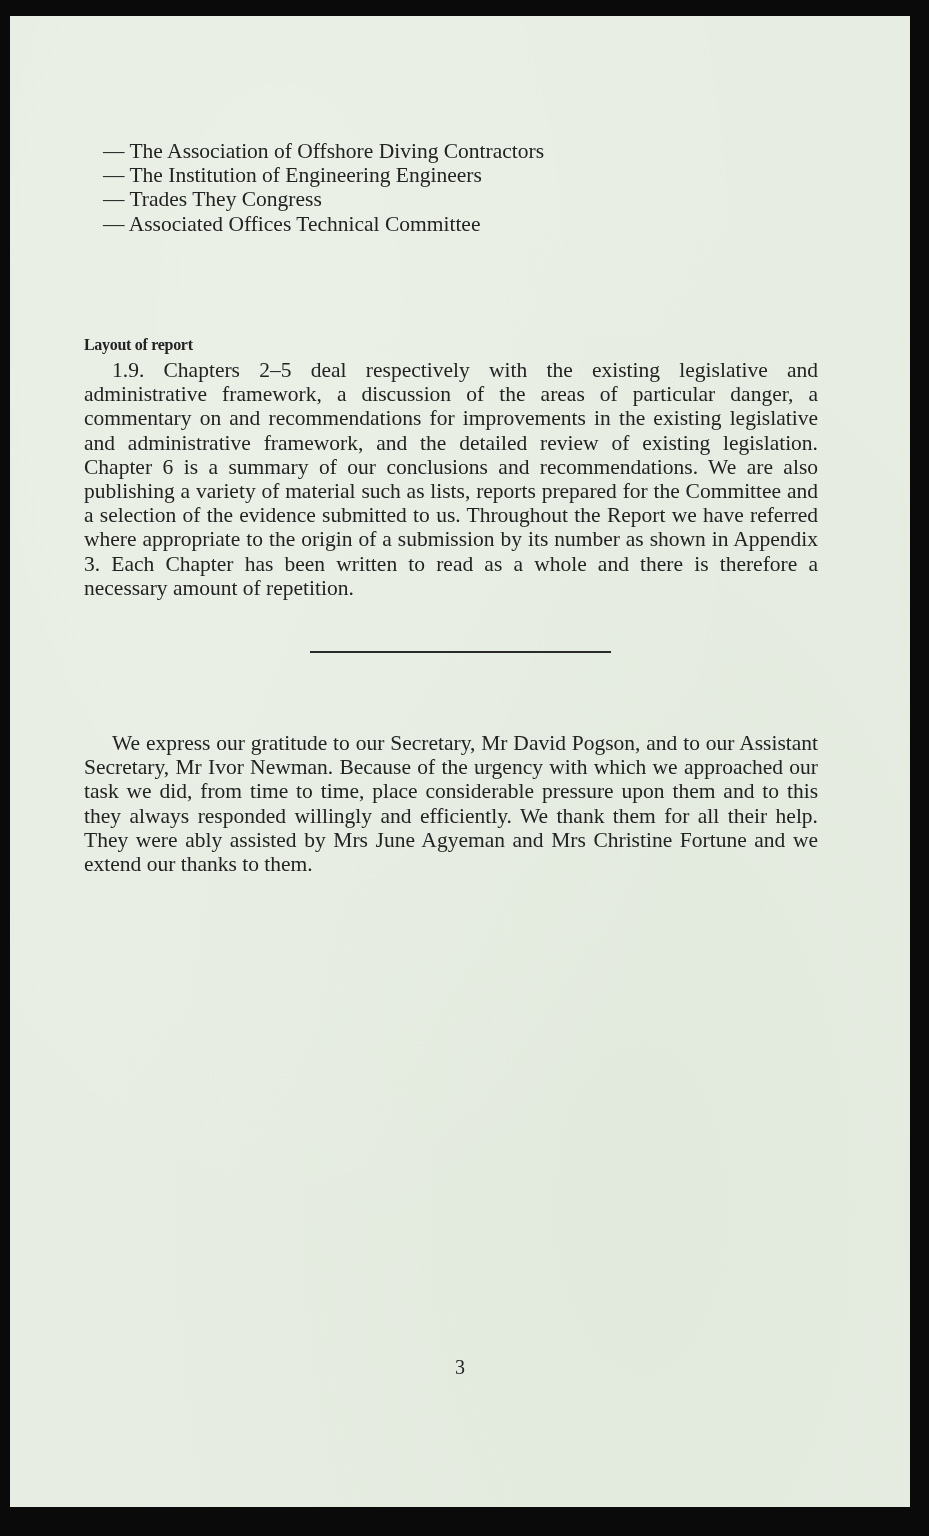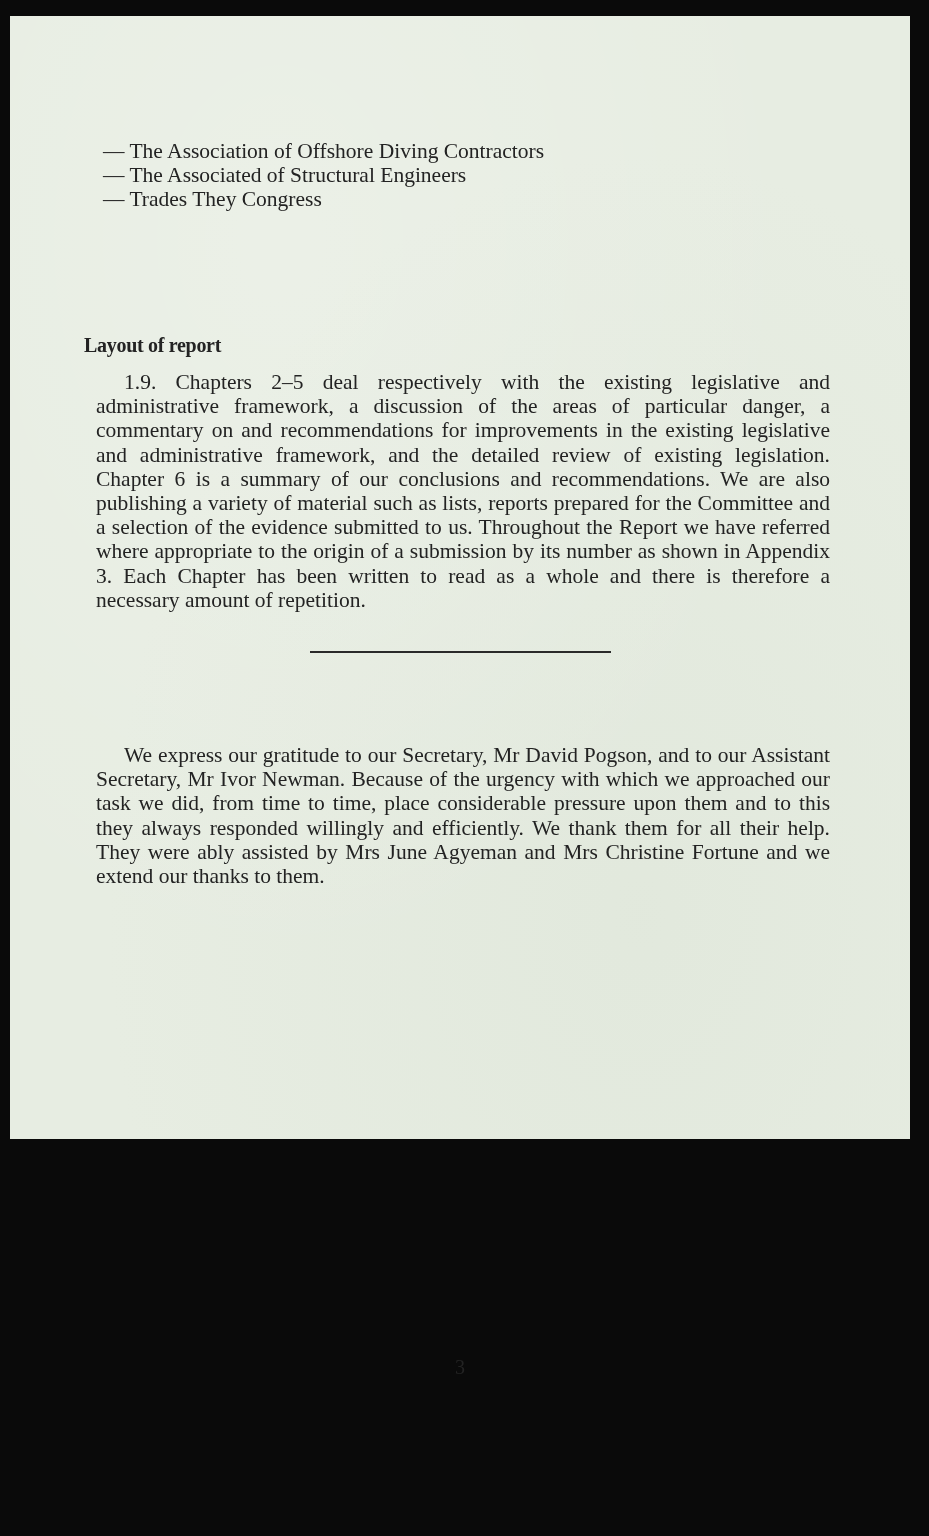--- a/index.html
+++ b/index.html
@@ -5,21 +5,21 @@
   html, body { margin: 0; padding: 0; }
   body {
     width: 929px; height: 1536px;
     background: #0a0a0a;
     position: relative;
     overflow: hidden;
   }
   .page {
     position: absolute;
     left: 10px; top: 16px;
-    width: 900px; height: 1123px;
+    width: 900px; height: 1491px;
     background: #e7ede2;
     background-image:
       radial-gradient(ellipse at 30% 20%, rgba(255,255,255,0.18), rgba(255,255,255,0) 60%),
       radial-gradient(ellipse at 70% 80%, rgba(210,220,205,0.25), rgba(210,220,205,0) 60%);
   }
   .text {
     font-family: "Liberation Serif", "DejaVu Serif", serif;
     color: #232323;
     font-size: 21.5px;
     line-height: 24.2px;
@@ -29,28 +29,28 @@
     left: 93px; top: 123px;
     width: 680px;
     margin: 0; padding: 0;
     list-style: none;
   }
   .list li { white-space: nowrap; }
   .heading {
     position: absolute;
     left: 74px; top: 317px;
     font-weight: bold;
-    font-size: 20px;
+    font-size: 16px;
     letter-spacing: -0.3px;
   }
   .para {
     position: absolute;
     left: 74px;
     width: 734px;
-    margin: 12px;
+    margin: 0;
     text-align: justify;
     text-indent: 28px;
   }
   .para1 { top: 342px; }
   .para2 { top: 715px; }
   .rule {
     position: absolute;
     left: 300px; top: 635px;
     width: 301px; height: 0;
     border-top: 2px solid #2a2a2a;
@@ -62,22 +62,23 @@
     text-align: center;
     font-size: 20px;
   }
 </style>
 </head>
 <body>
 
 <div class="page">
   <ul class="list text">
     <li>— The Association of Offshore Diving Contractors</li>
-    <li>— The Associated of Structural Engineers</li>
+    <li>— The Institution of Engineering Engineers</li>
     <li>— Trades They Congress</li>
+    <li>— Associated Offices Technical Committee</li>
   </ul>
 
   <div class="heading text">Layout of report</div>
 
   <p class="para para1 text">1.9. Chapters 2–5 deal respectively with the existing legislative and administrative framework, a discussion of the areas of particular danger, a commentary on and recommendations for improvements in the existing legislative and administrative framework, and the detailed review of existing legislation. Chapter 6 is a summary of our conclusions and recommendations. We are also publishing a variety of material such as lists, reports prepared for the Committee and a selection of the evidence submitted to us. Throughout the Report we have referred where appropriate to the origin of a submission by its number as shown in Appendix 3. Each Chapter has been written to read as a whole and there is therefore a necessary amount of repetition.</p>
 
   <div class="rule"></div>
 
   <p class="para para2 text">We express our gratitude to our Secretary, Mr David Pogson, and to our Assistant Secretary, Mr Ivor Newman. Because of the urgency with which we approached our task we did, from time to time, place considerable pressure upon them and to this they always responded willingly and efficiently. We thank them for all their help. They were ably assisted by Mrs June Agyeman and Mrs Christine Fortune and we extend our thanks to them.</p>
 

